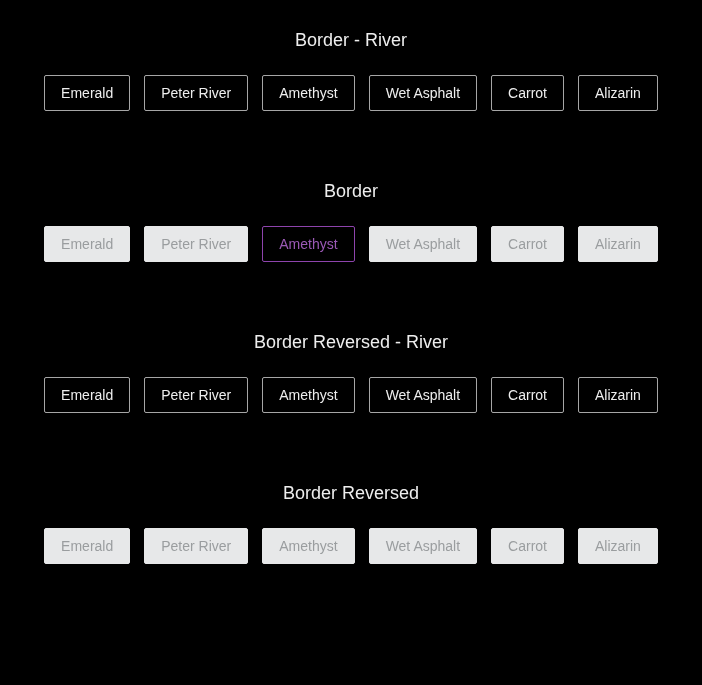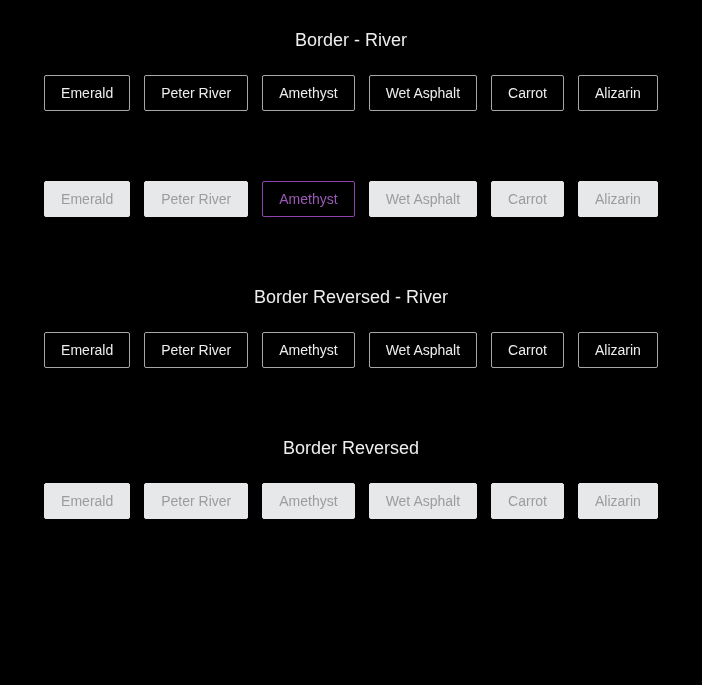--- a/index.html
+++ b/index.html
@@ -63,20 +63,21 @@
     <button class="btn">Emerald</button>
     <button class="btn">Peter River</button>
     <button class="btn">Amethyst</button>
     <button class="btn">Wet Asphalt</button>
     <button class="btn">Carrot</button>
     <button class="btn">Alizarin</button>
   </div>
 </div>
 
 <div class="section">
+  <h3 class="section-title">Border</h3>
   <div class="btn-row filled">
     <button class="btn">Emerald</button>
     <button class="btn">Peter River</button>
     <button class="btn highlight">Amethyst</button>
     <button class="btn">Wet Asphalt</button>
     <button class="btn">Carrot</button>
     <button class="btn">Alizarin</button>
   </div>
 </div>
 

